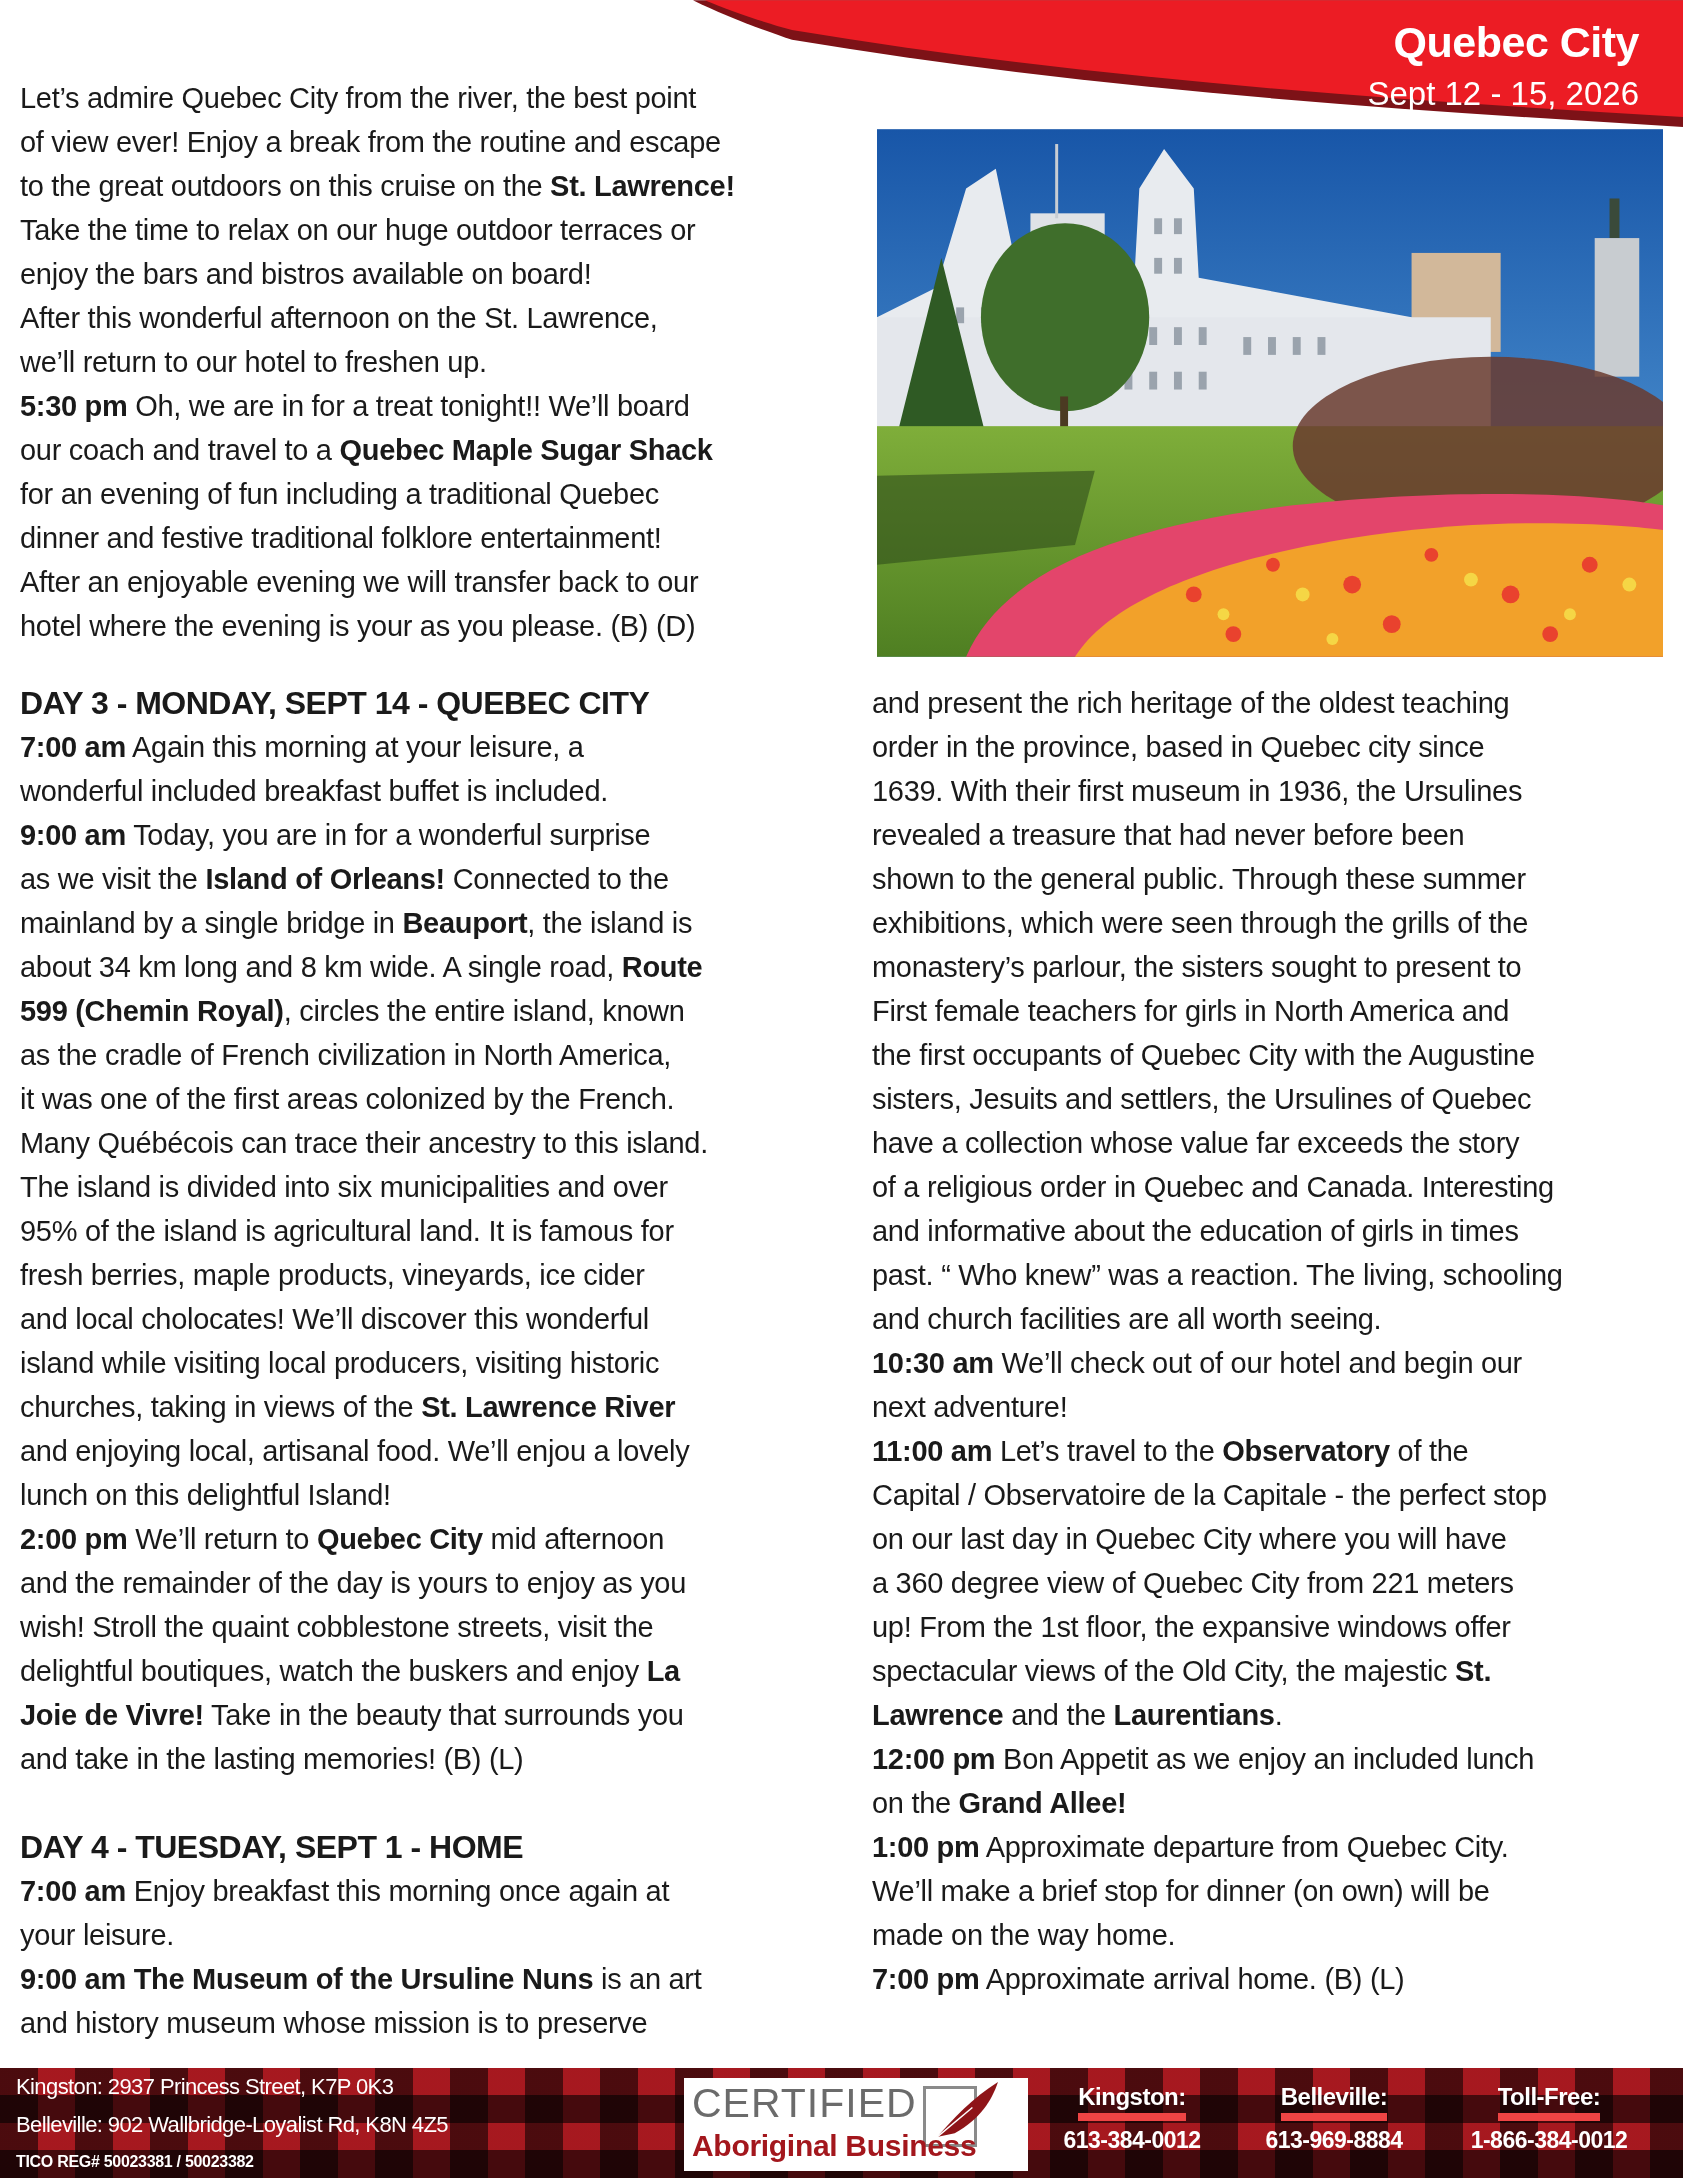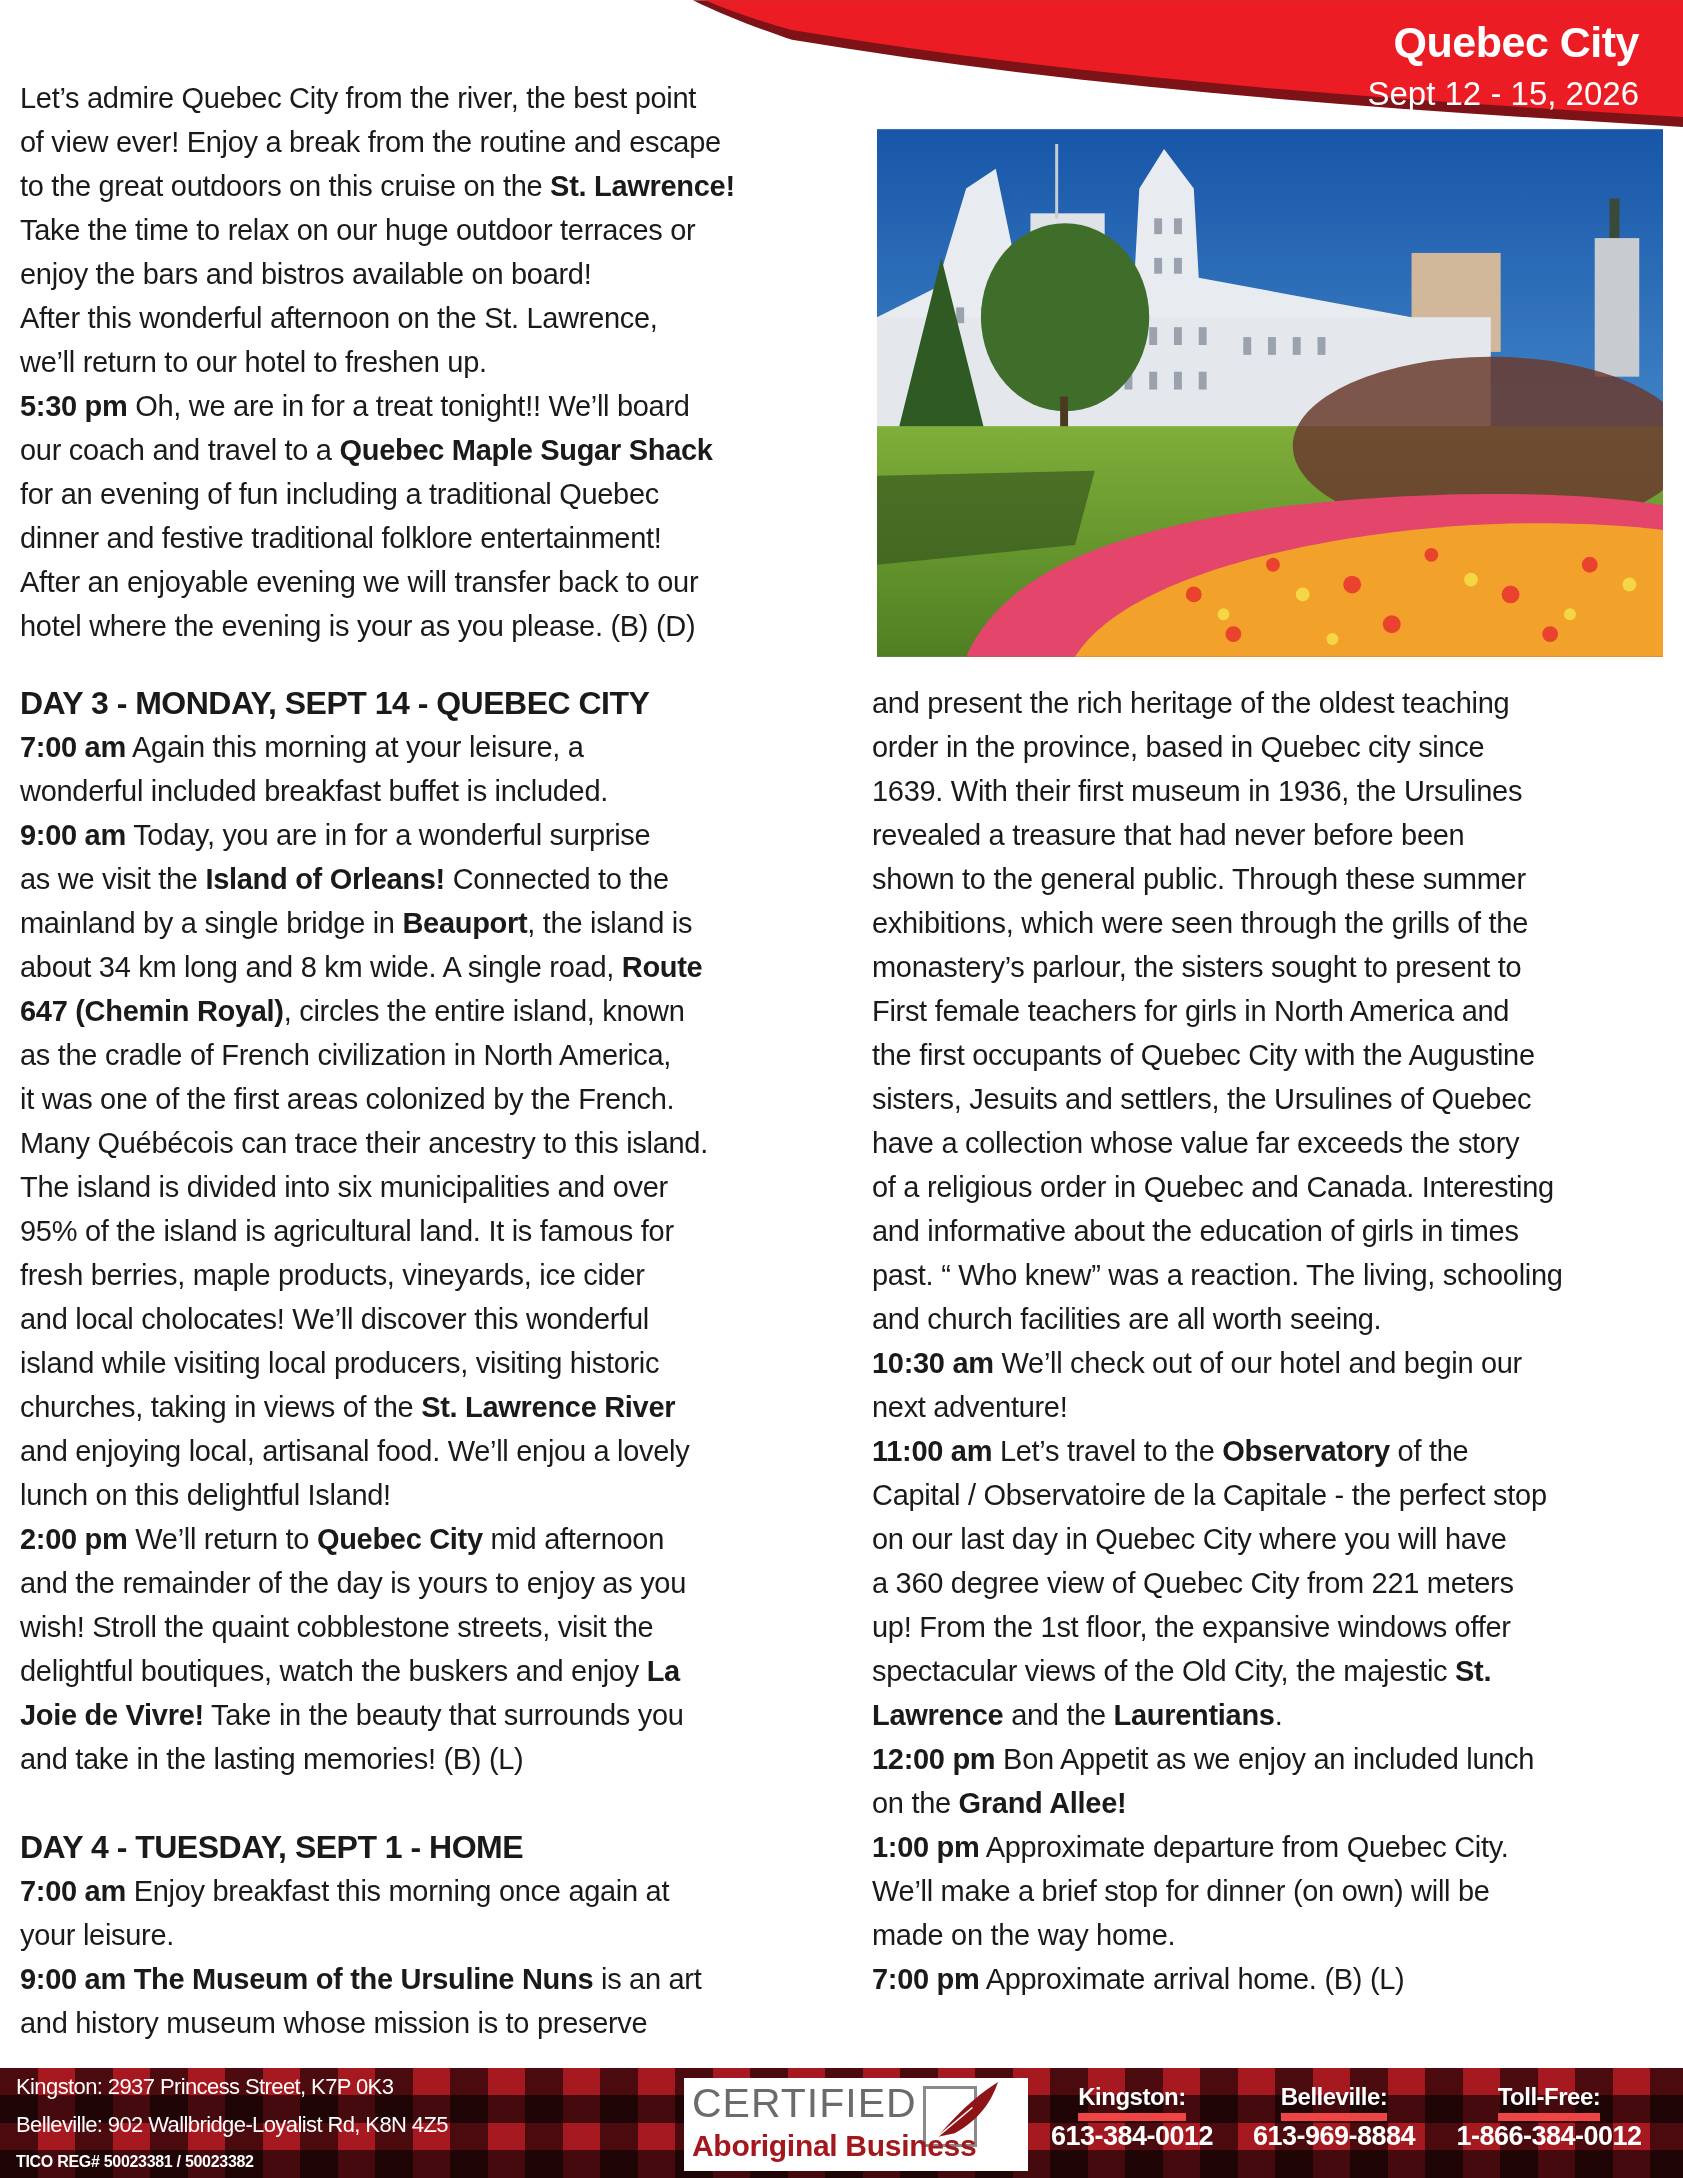--- a/index.html
+++ b/index.html
@@ -72,21 +72,21 @@
     border: 3px solid #8a8a8a;
   }
   .phone {
     position: absolute; top: 2083px; color: #fff; text-align: center;
     font-weight: bold;
   }
   .phone-label {
     font-size: 24px; display: inline-block; padding-bottom: 2px;
     border-bottom: 8px solid #ef4444; letter-spacing: -0.5px;
   }
-  .phone-num { font-size: 27px; margin-top: 0; letter-spacing: -0.5px; }
+  .phone-num { font-size: 23px; margin-top: 6px; letter-spacing: -0.5px; }
 </style>
 </head>
 <body>
 
 <div class="photo">
   <svg width="786" height="528" viewBox="0 0 794 533">
     <defs>
       <linearGradient id="sky" x1="0" y1="0" x2="0" y2="1">
         <stop offset="0" stop-color="#1856a8"></stop>
         <stop offset="1" stop-color="#5fa6de"></stop>
@@ -187,21 +187,21 @@
 
 <div class="col col-left-2">
   <div class="line heading">DAY 3 - MONDAY, SEPT 14 - QUEBEC CITY</div>
   <div id="day3">
       <div class="line"><span class="b">7:00 am</span><span> Again this morning at your leisure, a</span></div>
       <div class="line"><span>wonderful included breakfast buffet is included.</span></div>
       <div class="line"><span class="b">9:00 am</span><span> Today, you are in for a wonderful surprise</span></div>
       <div class="line"><span>as we visit the </span><span class="b">Island of Orleans!</span><span> Connected to the</span></div>
       <div class="line"><span>mainland by a single bridge in </span><span class="b">Beauport</span><span>, the island is</span></div>
       <div class="line"><span>about 34 km long and 8 km wide. A single road, </span><span class="b">Route</span></div>
-      <div class="line"><span class="b">647 (Chemin Royal)</span><span>, circles the entire island, known</span></div>
+      <div class="line"><span class="b">599 (Chemin Royal)</span><span>, circles the entire island, known</span></div>
       <div class="line"><span>as the cradle of French civilization in North America,</span></div>
       <div class="line"><span>it was one of the first areas colonized by the French.</span></div>
       <div class="line"><span>Many Québécois can trace their ancestry to this island.</span></div>
       <div class="line"><span>The island is divided into six municipalities and over</span></div>
       <div class="line"><span>95% of the island is agricultural land. It is famous for</span></div>
       <div class="line"><span>fresh berries, maple products, vineyards, ice cider</span></div>
       <div class="line"><span>and local cholocates! We’ll discover this wonderful</span></div>
       <div class="line"><span>island while visiting local producers, visiting historic</span></div>
       <div class="line"><span>churches, taking in views of the </span><span class="b">St. Lawrence River</span></div>
       <div class="line"><span>and enjoying local, artisanal food. We’ll enjou a lovely</span></div>

